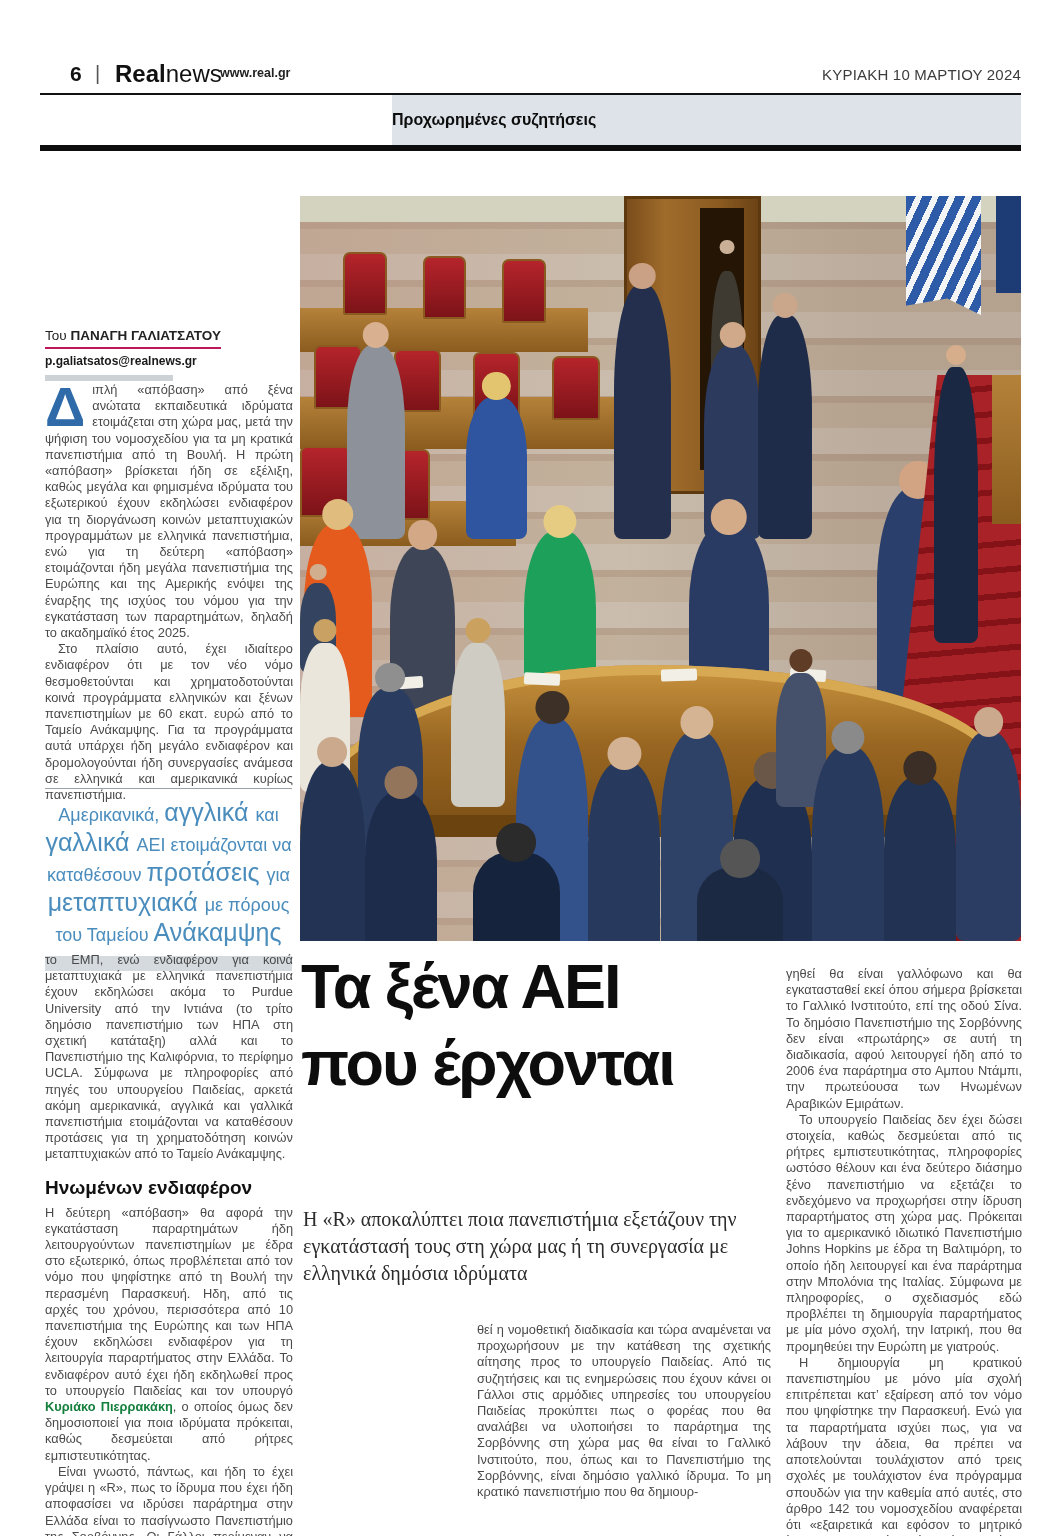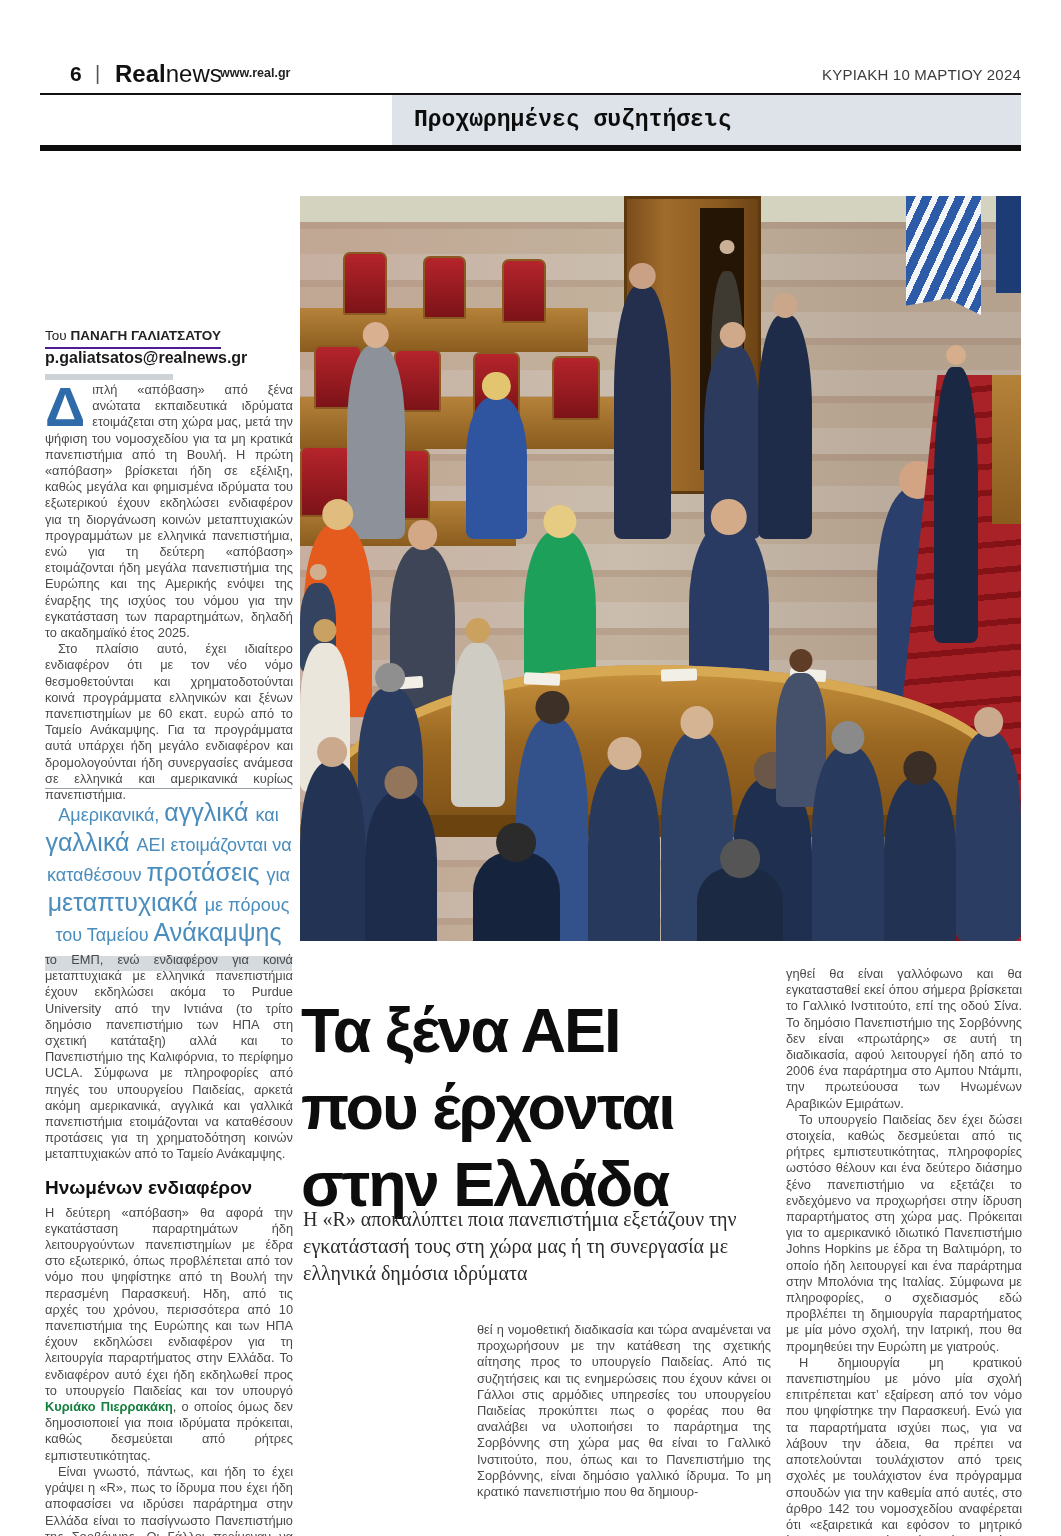--- a/index.html
+++ b/index.html
@@ -11,28 +11,28 @@
   .brandrow{left:40px;top:62px;width:981px;height:30px;}
   .pageno{position:absolute;left:30px;top:0;font-size:21px;font-weight:bold;color:#111;}
   .pipe{position:absolute;left:55px;top:0;font-size:20px;color:#555;}
   .brand{position:absolute;left:75px;top:-2px;font-size:24px;color:#111;}
   .brand b{font-weight:800;}
   .siteurl{position:absolute;left:180px;top:4px;font-size:12.5px;font-weight:bold;color:#222;}
   .issuedate{position:absolute;right:0;top:4px;font-size:15px;color:#3c3c3c;letter-spacing:.2px;}
   .thinrule{left:40px;top:93px;width:981px;height:2px;background:#111;}
   .sectiontitle{left:40px;top:100px;font-family:"Liberation Serif",serif;font-size:38px;color:#1e3263;letter-spacing:1px;}
   .kickerbar{left:392px;top:95px;width:629px;height:50px;background:#dde3e9;}
-  .kickerbar span{display:block;padding-left:22px;line-height:50px;font-size:23px;font-weight:800;color:#0d0d0d;font-family:Liberation Mono, monospace;}
+  .kickerbar span{display:block;line-height:50px;font-size:16px;font-weight:800;color:#0d0d0d;}
   .thickrule{left:40px;top:145px;width:981px;height:6px;background:#0d0d0d;}
 
   
   .byline{left:45px;top:326px;width:250px;}
-  .byline .who{font-size:13.5px;color:#222;border-bottom:2px solid #4c1d95;display:inline-block;padding-bottom:4px;}
+  .byline .who{font-size:13.5px;color:#222;border-bottom:2px solid #be185d;display:inline-block;padding-bottom:4px;}
   .byline .who b{font-weight:800;}
-  .byline .mail{font-size:16px;font-weight:800;color:#1a1a1a;}
+  .byline .mail{font-size:12px;font-weight:800;color:#1a1a1a;margin-top:5px;}
   .byline .graybar{width:128px;height:6px;background:#ccd2d6;margin-top:7px;}
 
   
   .bodytxt{font-size:12.8px;line-height:16.2px;text-align:justify;color:#4a4a4a;}
   .bodytxt p{margin:0;}
   .bodytxt p.ind{text-indent:13px;}
   .col1{left:45px;top:382px;width:248px;}
   .dropcap{float:left;font-size:56px;line-height:44px;font-weight:700;color:#2e6ba8;margin:3px 7px 0 0;}
   .col1b{left:45px;top:952px;width:248px;}
   .subhead2{font-size:19px;font-weight:800;color:#111;margin:14px 0 6px 0;line-height:22px;}
@@ -41,21 +41,21 @@
   .bname{font-weight:800;color:#15803d;}
 
   
   .pullquote{left:45px;top:788px;width:247px;border-top:1px solid #9aa2a8;padding-top:10px;text-align:center;}
   .pq{color:#4a8dbd;line-height:26px;}
   .pq .sm{font-size:18px;}
   .pq .lg{font-size:25px;}
   .pqbar{width:100%;height:15px;background:#d5dade;margin-top:7px;}
 
   
-  .headline{left:301px;top:992px;width:472px;font-weight:900;color:#0d0d0d;
+  .headline{left:301px;top:948px;width:472px;font-weight:900;color:#0d0d0d;
             font-size:63px;line-height:77px;letter-spacing:-2px;}
   .subheadline{left:303px;top:1206px;width:470px;font-family:"Liberation Serif",serif;
                font-size:20px;line-height:27px;color:#2b2b2b;}
 
   
   .photo{left:300px;top:196px;width:721px;height:745px;overflow:hidden;
      background:
        linear-gradient(180deg,#d3d3c0 0 3.5%,rgba(0,0,0,0) 3.5%),
        linear-gradient(90deg,rgba(189,140,128,.28),rgba(0,0,0,0) 45%,rgba(120,95,80,.18) 80%),
        repeating-linear-gradient(180deg,#cabdae 0 26px,#b7a28e 26px 33px,#c2b19c 33px 58px);}
@@ -182,21 +182,20 @@
   <div class="abs col1b bodytxt">
     <p>το ΕΜΠ, ενώ ενδιαφέρον για κοινά μεταπτυχιακά με ελληνικά πανεπιστήμια έχουν εκδηλώσει ακόμα το Purdue University από την Ιντιάνα (το τρίτο δημόσιο πανεπιστήμιο των ΗΠΑ στη σχετική κατάταξη) αλλά και το Πανεπιστήμιο της Καλιφόρνια, το περίφημο UCLA. Σύμφωνα με πληροφορίες από πηγές του υπουργείου Παιδείας, αρκετά ακόμη αμερικανικά, αγγλικά και γαλλικά πανεπιστήμια ετοιμάζονται να καταθέσουν προτάσεις για τη χρηματοδότηση κοινών μεταπτυχιακών από το Ταμείο Ανάκαμψης.</p>
     <div class="subhead2">Ηνωμένων ενδιαφέρον</div>
     <p><span>Η δεύτερη «απόβαση» θα αφορά την εγκατάσταση παραρτημάτων ήδη λειτουργούντων πανεπιστημίων με έδρα στο εξωτερικό, όπως προβλέπεται από τον νόμο που ψηφίστηκε από τη Βουλή την περασμένη Παρασκευή. Ηδη, από τις αρχές του χρόνου, περισσότερα από 10 πανεπιστήμια της Ευρώπης και των ΗΠΑ έχουν εκδηλώσει ενδιαφέρον για τη λειτουργία παραρτήματος στην Ελλάδα. Το ενδιαφέρον αυτό έχει ήδη εκδηλωθεί προς το υπουργείο Παιδείας και τον υπουργό </span><span class="bname">Κυριάκο Πιερρακάκη</span><span>, ο οποίος όμως δεν δημοσιοποιεί για ποια ιδρύματα πρόκειται, καθώς δεσμεύεται από ρήτρες εμπιστευτικότητας.</span></p>
     <p class="ind">Είναι γνωστό, πάντως, και ήδη το έχει γράψει η «R», πως το ίδρυμα που έχει ήδη αποφασίσει να ιδρύσει παράρτημα στην Ελλάδα είναι το πασίγνωστο Πανεπιστήμιο της Σορβόννης. Οι Γάλλοι περίμεναν να ολοκληρω-</p>
   </div>
 
   <div class="abs headline">
     <div>Τα ξένα ΑΕΙ</div>
     <div>που έρχονται</div>
-    <div>στην Ελλάδα</div>
   </div>
   <div class="abs subheadline">Η «R» αποκαλύπτει ποια πανεπιστήμια εξετάζουν την εγκατάστασή τους στη χώρα μας ή τη συνεργασία με ελληνικά δημόσια ιδρύματα</div>
 
   <div class="abs colmid bodytxt">
     <p>θεί η νομοθετική διαδικασία και τώρα αναμένεται να προχωρήσουν με την κατάθεση της σχετικής αίτησης προς το υπουργείο Παιδείας. Από τις συζητήσεις και τις ενημερώσεις που έχουν κάνει οι Γάλλοι στις αρμόδιες υπηρεσίες του υπουργείου Παιδείας προκύπτει πως ο φορέας που θα αναλάβει να υλοποιήσει το παράρτημα της Σορβόννης στη χώρα μας θα είναι το Γαλλικό Ινστιτούτο, που, όπως και το Πανεπιστήμιο της Σορβόννης, είναι δημόσιο γαλλικό ίδρυμα. Το μη κρατικό πανεπιστήμιο που θα δημιουρ-</p>
   </div>
 
   <div class="abs colright bodytxt">
     <p>γηθεί θα είναι γαλλόφωνο και θα εγκατασταθεί εκεί όπου σήμερα βρίσκεται το Γαλλικό Ινστιτούτο, επί της οδού Σίνα. Το δημόσιο Πανεπιστήμιο της Σορβόννης δεν είναι «πρωτάρης» σε αυτή τη διαδικασία, αφού λειτουργεί ήδη από το 2006 ένα παράρτημα στο Αμπου Ντάμπι, την πρωτεύουσα των Ηνωμένων Αραβικών Εμιράτων.</p>
     <p class="ind">Το υπουργείο Παιδείας δεν έχει δώσει στοιχεία, καθώς δεσμεύεται από τις ρήτρες εμπιστευτικότητας, πληροφορίες ωστόσο θέλουν και ένα δεύτερο διάσημο ξένο πανεπιστήμιο να εξετάζει το ενδεχόμενο να προχωρήσει στην ίδρυση παραρτήματος στη χώρα μας. Πρόκειται για το αμερικανικό ιδιωτικό Πανεπιστήμιο Johns Hopkins με έδρα τη Βαλτιμόρη, το οποίο ήδη λειτουργεί και ένα παράρτημα στην Μπολόνια της Ιταλίας. Σύμφωνα με πληροφορίες, ο σχεδιασμός εδώ προβλέπει τη δημιουργία παραρτήματος με μία μόνο σχολή, την Ιατρική, που θα προμηθεύει την Ευρώπη με γιατρούς.</p>

